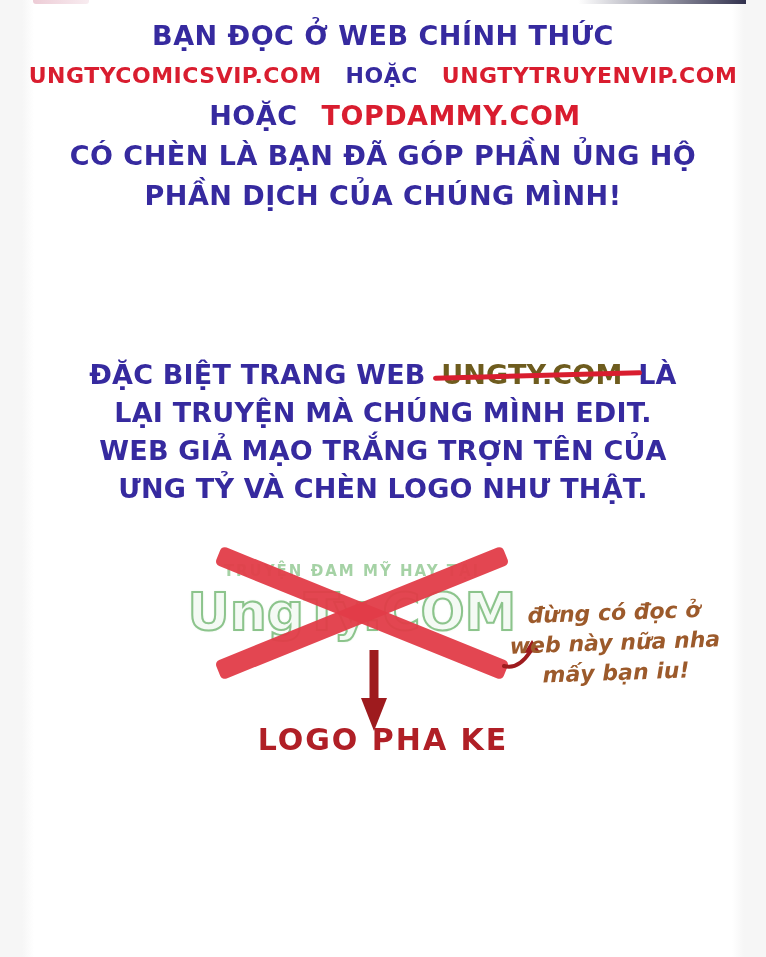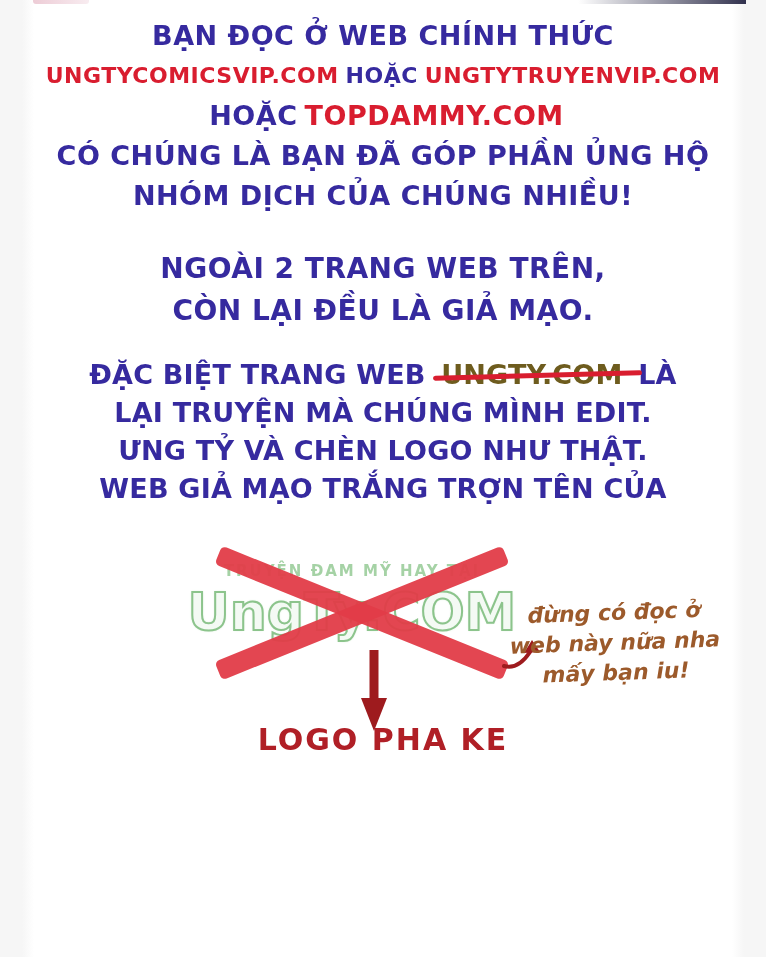--- a/index.html
+++ b/index.html
@@ -17,21 +17,21 @@
   .artifact-dark{position:absolute;right:20px;top:0;width:168px;height:4px;
     background:linear-gradient(to left,#32324e,rgba(50,50,78,0));}
 
   
   .tblock{position:absolute;left:0;width:100%;text-align:center;font-weight:bold;}
   .blue{color:#362a9f;}
   .redsite{color:#d91d2f;text-align:center;}
 
   .intro{top:16px;font-size:27px;line-height:40px;letter-spacing:0.5px;}
   .intro .sites{font-size:22px;letter-spacing:0.5px;}
-  .intro .conj{color:#362a9f;margin:0 7px;}
+  .intro .conj{color:#362a9f;margin:0 24px;}
 
   .warning{top:248px;font-size:28px;line-height:42px;letter-spacing:0.5px;}
 
   .detail{top:356px;font-size:27px;line-height:38px;letter-spacing:0.2px;}
   .fake-site{position:relative;color:#6e5c1e;margin:0 6px;display:inline-block;}
   .fake-site::after{content:"";position:absolute;left:-8px;right:-20px;top:46%;height:5px;
     background:#d91d2f;border-radius:3px;transform:rotate(-1.5deg);}
 
   
   .logo-box{position:absolute;left:152px;top:548px;width:400px;height:150px;}
@@ -67,38 +67,34 @@
   <div class="artifact-dark"></div>
 
   <div class="tblock intro blue">
     <div>BẠN ĐỌC Ở WEB CHÍNH THỨC</div>
     <div class="sites">
       <span class="redsite">UNGTYCOMICSVIP.COM</span><span class="conj">HOẶC</span><span class="redsite">UNGTYTRUYENVIP.COM</span>
     </div>
     <div>
       <span class="conj">HOẶC</span><span class="redsite">TOPDAMMY.COM</span>
     </div>
-    <div>CÓ CHÚNG LÀ BẠN ĐÃ GÓP PHẦN ỦNG HỘ</div>
-    <div>NHÓM DỊCH CỦA CHÚNG NHIỀU!</div>
+    <div>CÓ CHÈN LÀ BẠN ĐÃ GÓP PHẦN ỦNG HỘ</div>
+    <div>PHẦN DỊCH CỦA CHÚNG MÌNH!</div>
   </div>
 
-  <div class="tblock warning blue">
-    <div>NGOÀI 2 TRANG WEB TRÊN,</div>
-    <div>CÒN LẠI ĐỀU LÀ GIẢ MẠO.</div>
-  </div>
 
   <div class="tblock detail blue">
     <div>
       <span>ĐẶC BIỆT TRANG WEB</span>
       <span class="fake-site">UNGTY.COM</span>
       <span>LÀ</span>
     </div>
     <div>LẠI TRUYỆN MÀ CHÚNG MÌNH EDIT.</div>
+    <div>WEB GIẢ MẠO TRẮNG TRỢN TÊN CỦA</div>
     <div>ƯNG TỶ VÀ CHÈN LOGO NHƯ THẬT.</div>
-    <div>WEB GIẢ MẠO TRẮNG TRỢN TÊN CỦA</div>
   </div>
 
   <div class="logo-box">
     <div class="logo-tagline">TRUYỆN ĐAM MỸ HAY TẠI</div>
     <div class="logo-name">UngTy.COM</div>
     <div class="xbar a"></div>
     <div class="xbar b"></div>
     <svg class="curved-arrow" width="40" height="32" viewBox="0 0 40 32">
       <path d="M2 26 Q16 30 28 12" stroke="#9e1b1e" stroke-width="4" fill="none" stroke-linecap="round"></path>
       <polygon points="30 0 38 12 22 13" fill="#9e1b1e"></polygon>

